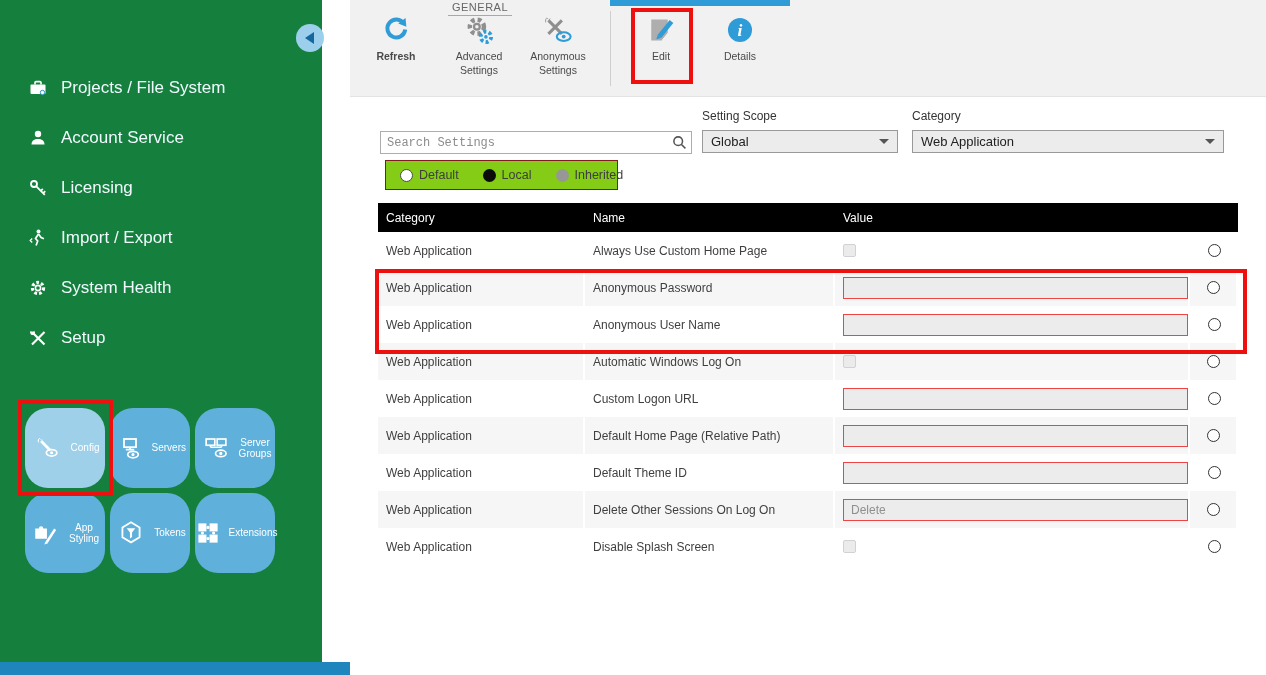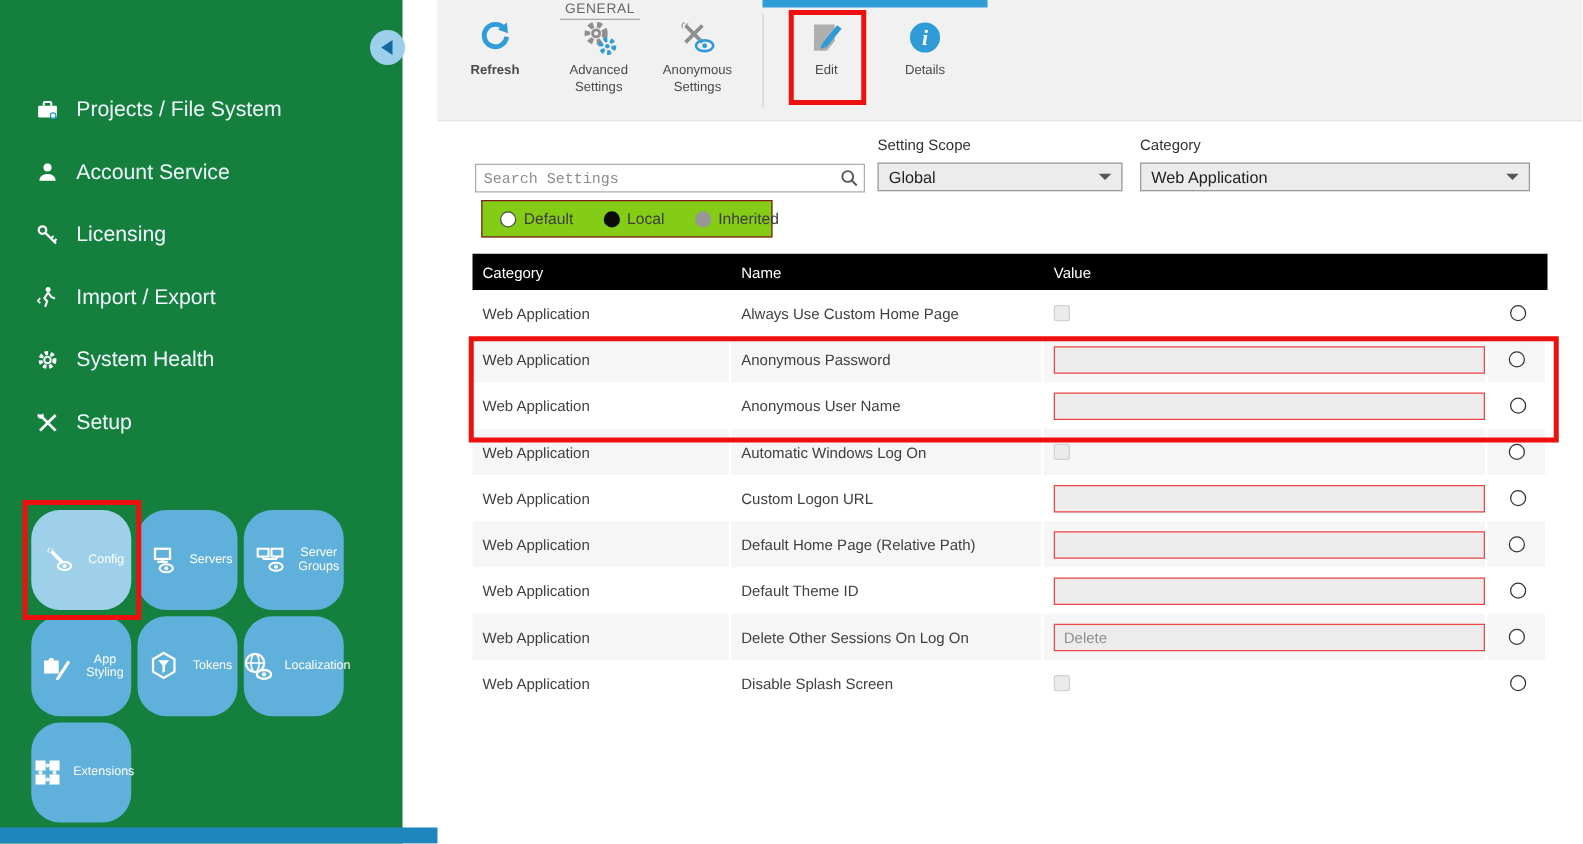--- a/index.html
+++ b/index.html
@@ -201,32 +201,20 @@
           <span class="t-icon">
             <svg width="30" height="26" viewBox="0 0 20 20">
               <path d="M10 1.8 L16.6 5.7 V13.3 L10 17.2 L3.4 13.3 V5.7 Z" fill="none" stroke="#ffffff" stroke-width="1.4"></path>
     <path d="M6.7 6.3 h6.6 l-2.5 3.3 v3.5 l-1.6 1.2 v-4.7 z" fill="#ffffff"></path>
             </svg>
           </span>
                  <span>Tokens</span>
         </div>
         <div class="tile">
           <span class="t-icon">
-            <svg width="32" height="26" viewBox="0 0 20 20">
-              <circle cx="8.5" cy="8" r="5.6" fill="none" stroke="#ffffff" stroke-width="1.4"></circle>
-    <ellipse cx="8.5" cy="8" rx="2.5" ry="5.6" fill="none" stroke="#ffffff" stroke-width="1"></ellipse>
-    <path d="M3 8 h11" stroke="#ffffff" stroke-width="1"></path>
-    <ellipse cx="14" cy="15" rx="4.4" ry="2.7" fill="none" stroke="#ffffff" stroke-width="1.4"></ellipse>
-          <circle cx="14" cy="15" r="1.3" fill="#ffffff"></circle>
-            </svg>
-          </span>
-                 <span>Localization</span>
-        </div>
-        <div class="tile">
-          <span class="t-icon">
             <svg width="30" height="26" viewBox="0 0 20 20">
               <g fill="#ffffff">
     <rect x="2.6" y="2.6" width="6.2" height="6.2"></rect>
                 <rect x="11.2" y="2.6" width="6.2" height="6.2"></rect>
     <rect x="2.6" y="11.2" width="6.2" height="6.2"></rect>
                 <rect x="11.2" y="11.2" width="6.2" height="6.2"></rect>
     <circle cx="10" cy="5.7" r="1.2"></circle>
                 <circle cx="5.7" cy="10" r="1.2"></circle>
     <circle cx="14.3" cy="10" r="1.2"></circle>
                 <circle cx="10" cy="14.3" r="1.2"></circle>

